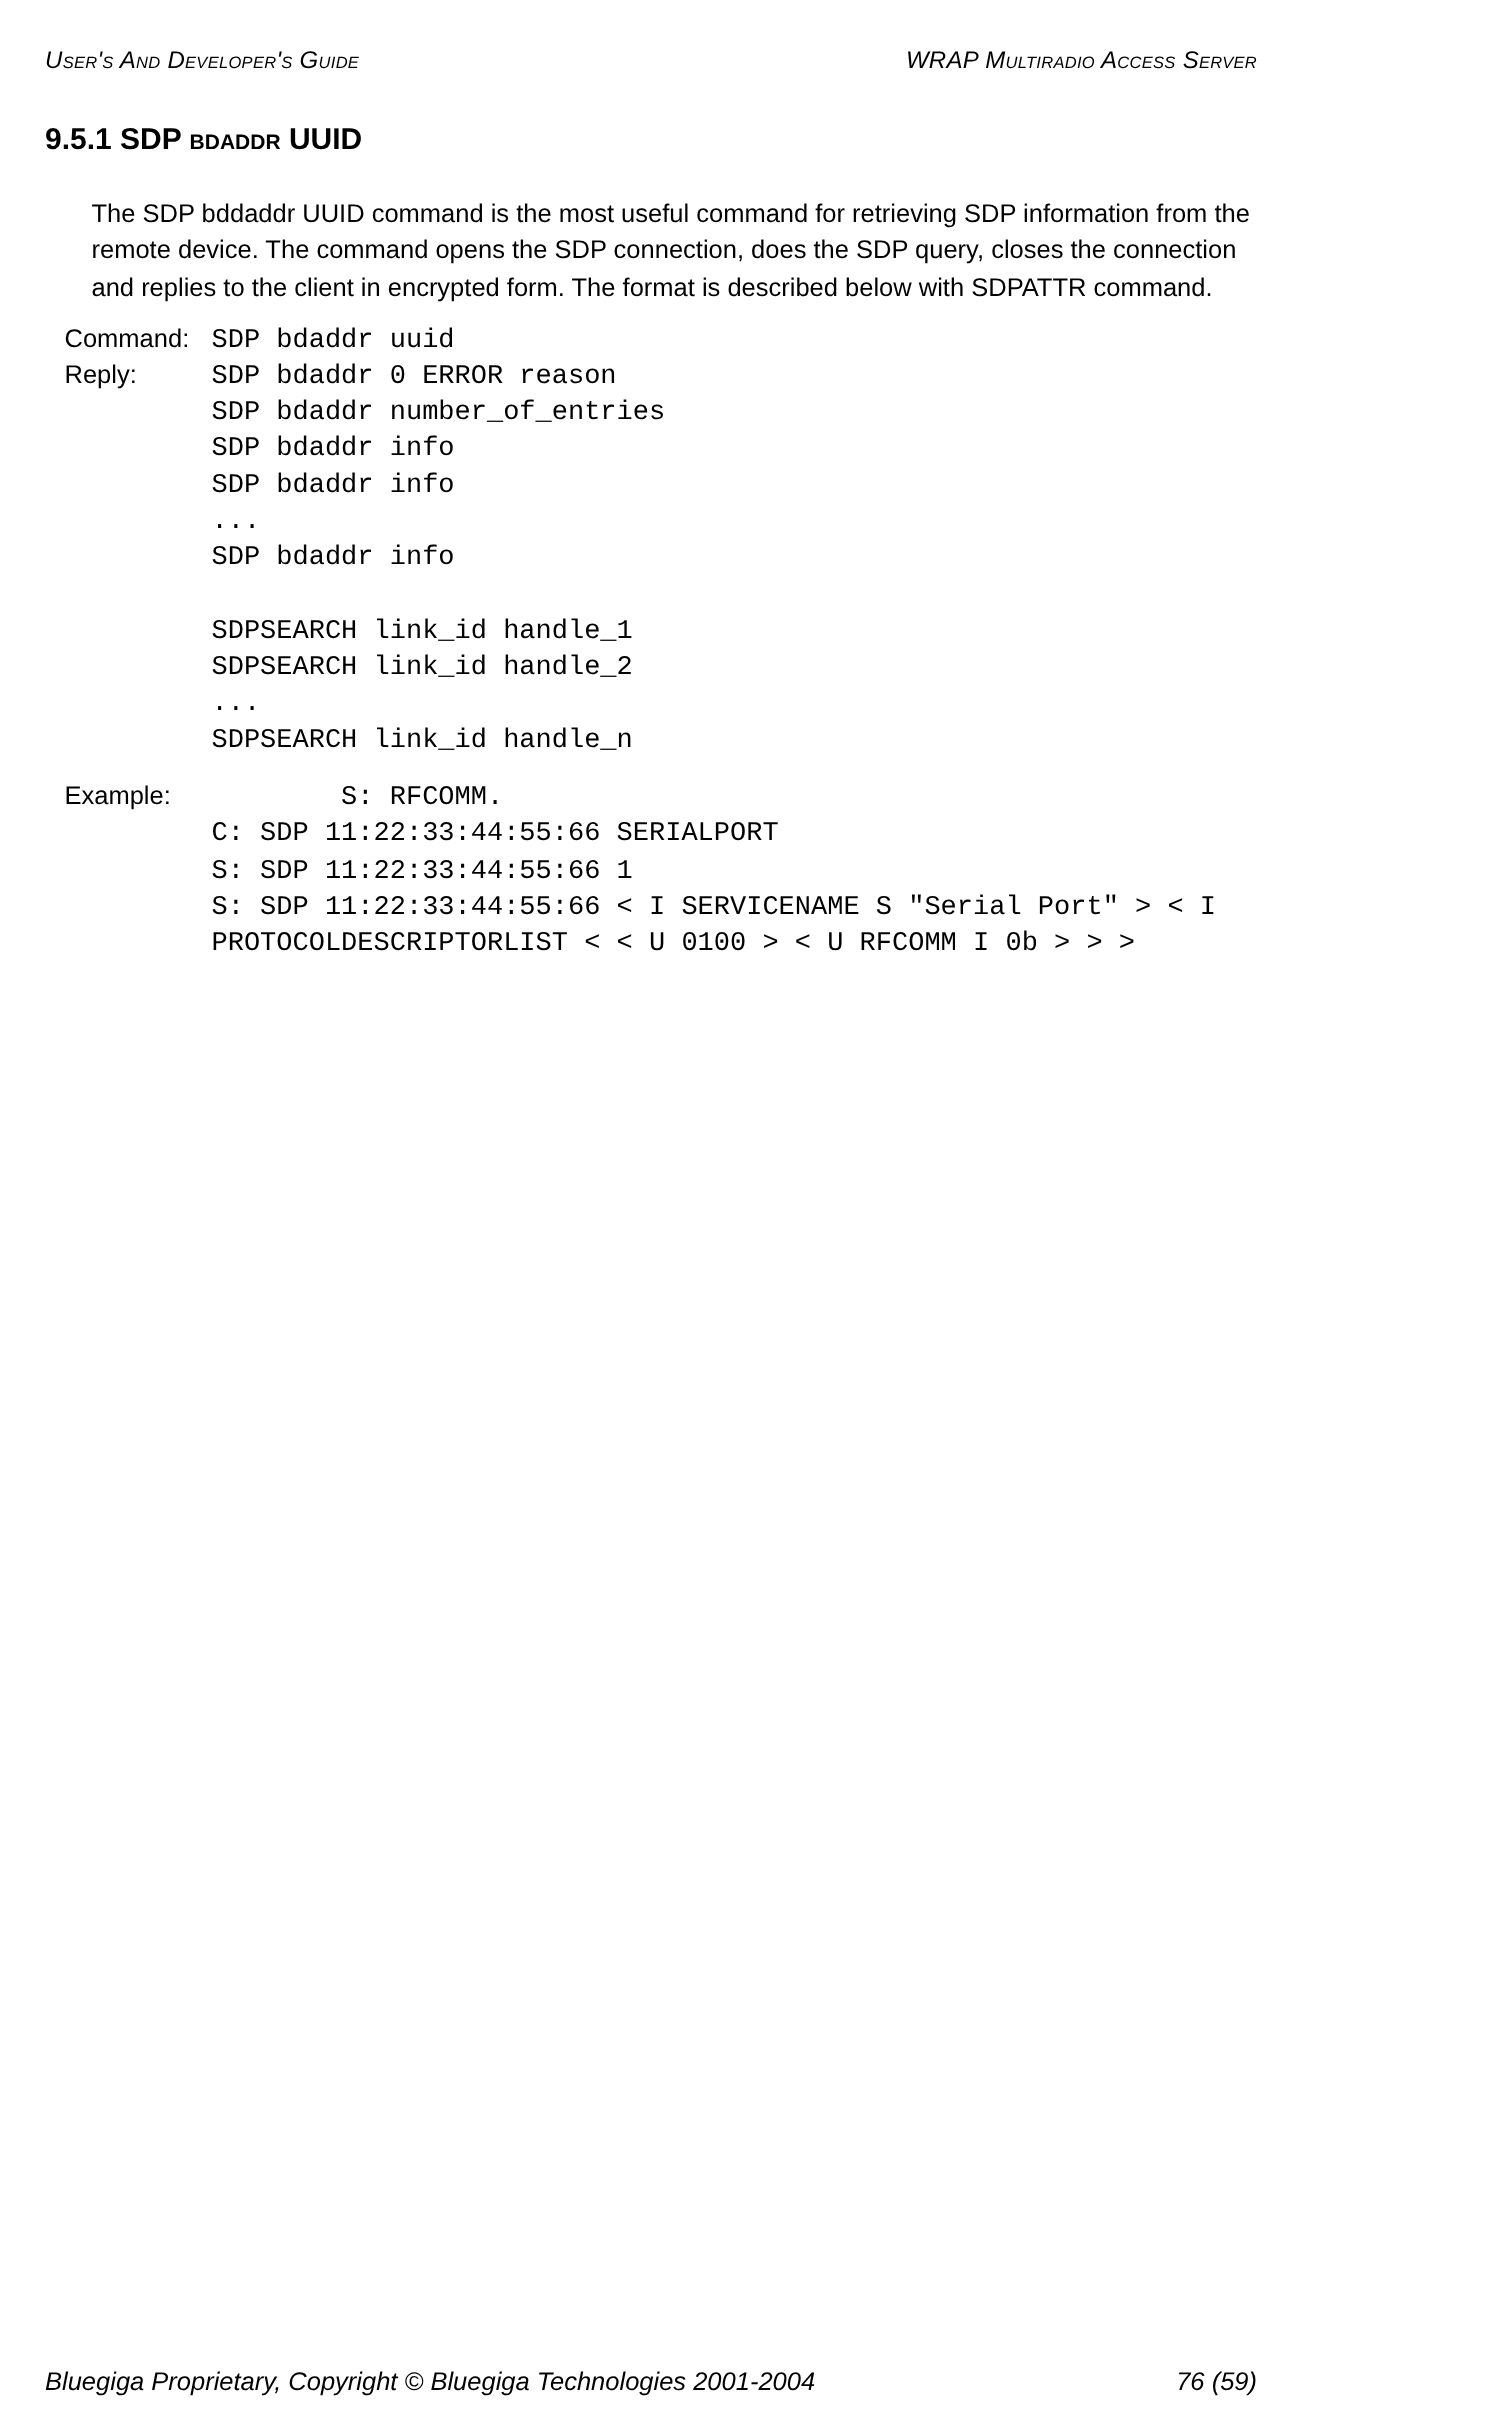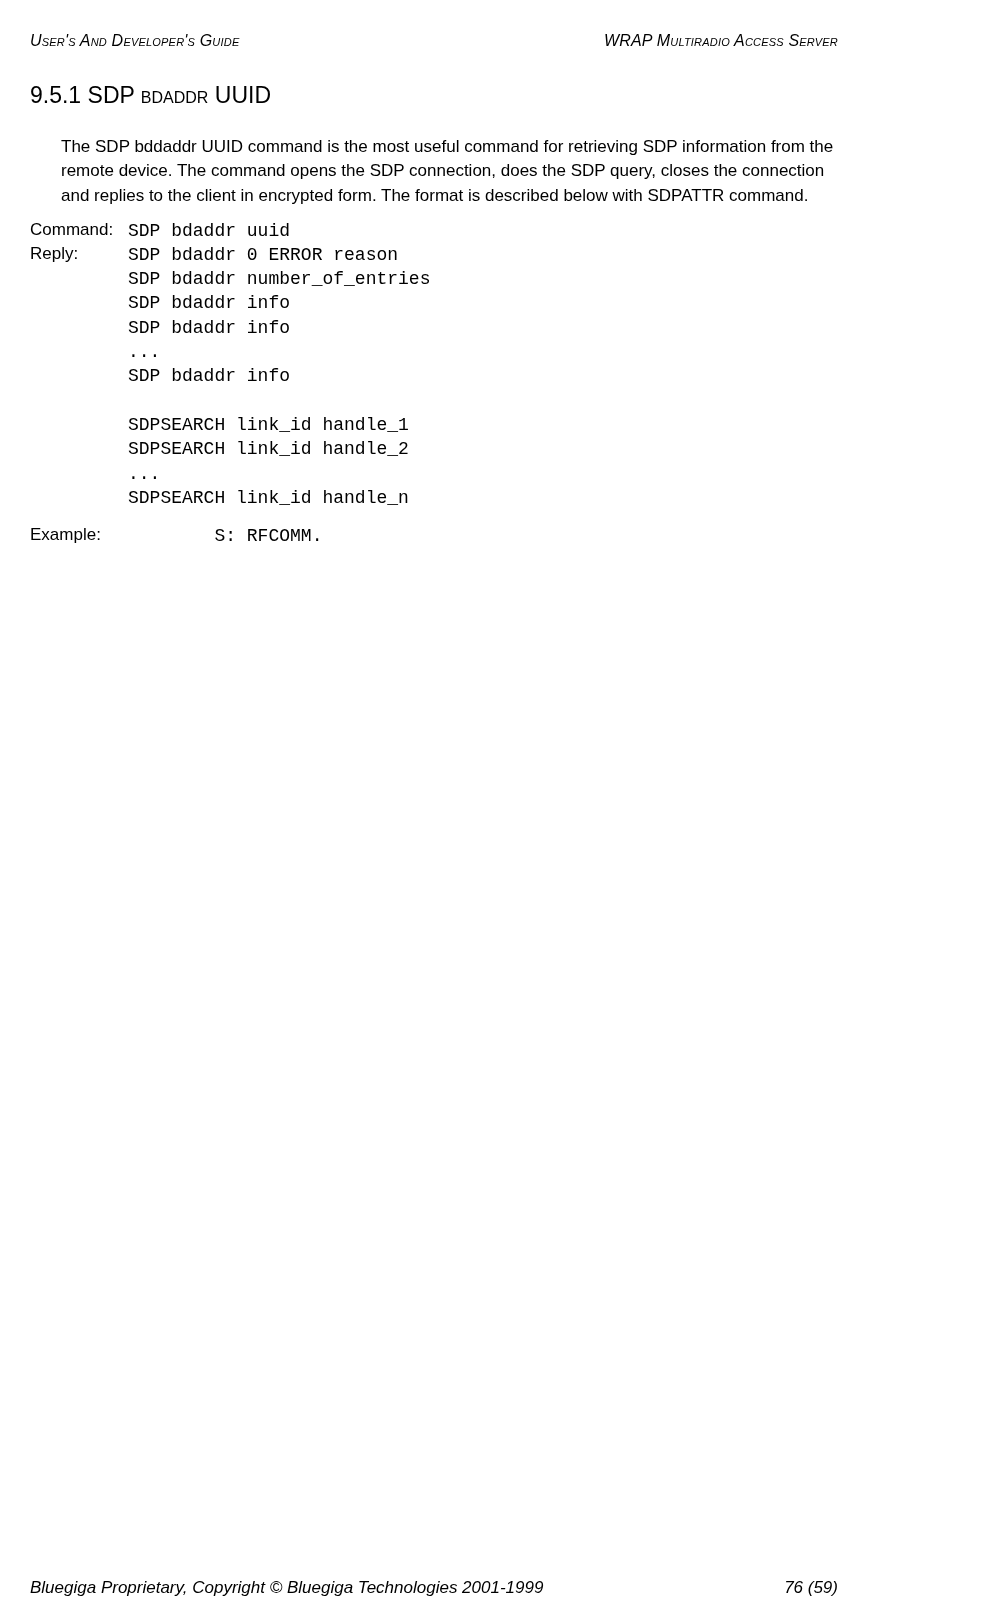--- a/index.html
+++ b/index.html
@@ -24,33 +24,34 @@
     font-style: italic;
     font-size: 16px;
     font-variant: small-caps;
     margin-bottom: 28px;
     letter-spacing: 0.2px;
   }
   .hdr-left, .hdr-right {
     white-space: nowrap;
   }
   .section-title {
-    font-weight: normal;
-    font-size: 23px;
+    font-weight: bold;
+    font-size: 20px;
     margin-bottom: 24px;
   }
   .para {
     font-size: 17px;
     line-height: 1.45;
     margin-bottom: 10px;
     margin-left: 31px;
   }
   .row {
     display: flex;
     align-items: flex-start;
+    margin-left: 13px;
   }
   .label-col {
     width: 98px;
     flex: 0 0 98px;
     font-size: 17px;
   }
   .value-col {
     font-family: "Courier New", Courier, monospace;
     font-size: 18px;
     white-space: pre;
@@ -109,19 +110,25 @@
 ...
 SDPSEARCH link_id handle_n</div>
   </div>
 
   <div style="height:14px"></div>
 
   <div class="row">
     <div class="label-col">Example:</div>
     <div class="value-col">        S: RFCOMM.</div>
   </div>
+  <div class="row">
+    <div class="label-col"></div>
+    <div class="value-col example" style="max-width:830px">C: SDP 11:22:33:44:55:66 SERIALPORT
+S: SDP 11:22:33:44:55:66 1
+S: SDP 11:22:33:44:55:66 &lt; I SERVICENAME S "Serial Port" &gt; &lt; I PROTOCOLDESCRIPTORLIST &lt; &lt; U 0100 &gt; &lt; U RFCOMM I 0b &gt; &gt; &gt;</div>
+  </div>
 
   <div class="ftr">
-    <span>Bluegiga Proprietary, Copyright © Bluegiga Technologies 2001-1999</span>
+    <span>Bluegiga Proprietary, Copyright © Bluegiga Technologies 2001-2004</span>
     <span>76 (59)</span>
   </div>
 
 </div>
 
 </body></html>

